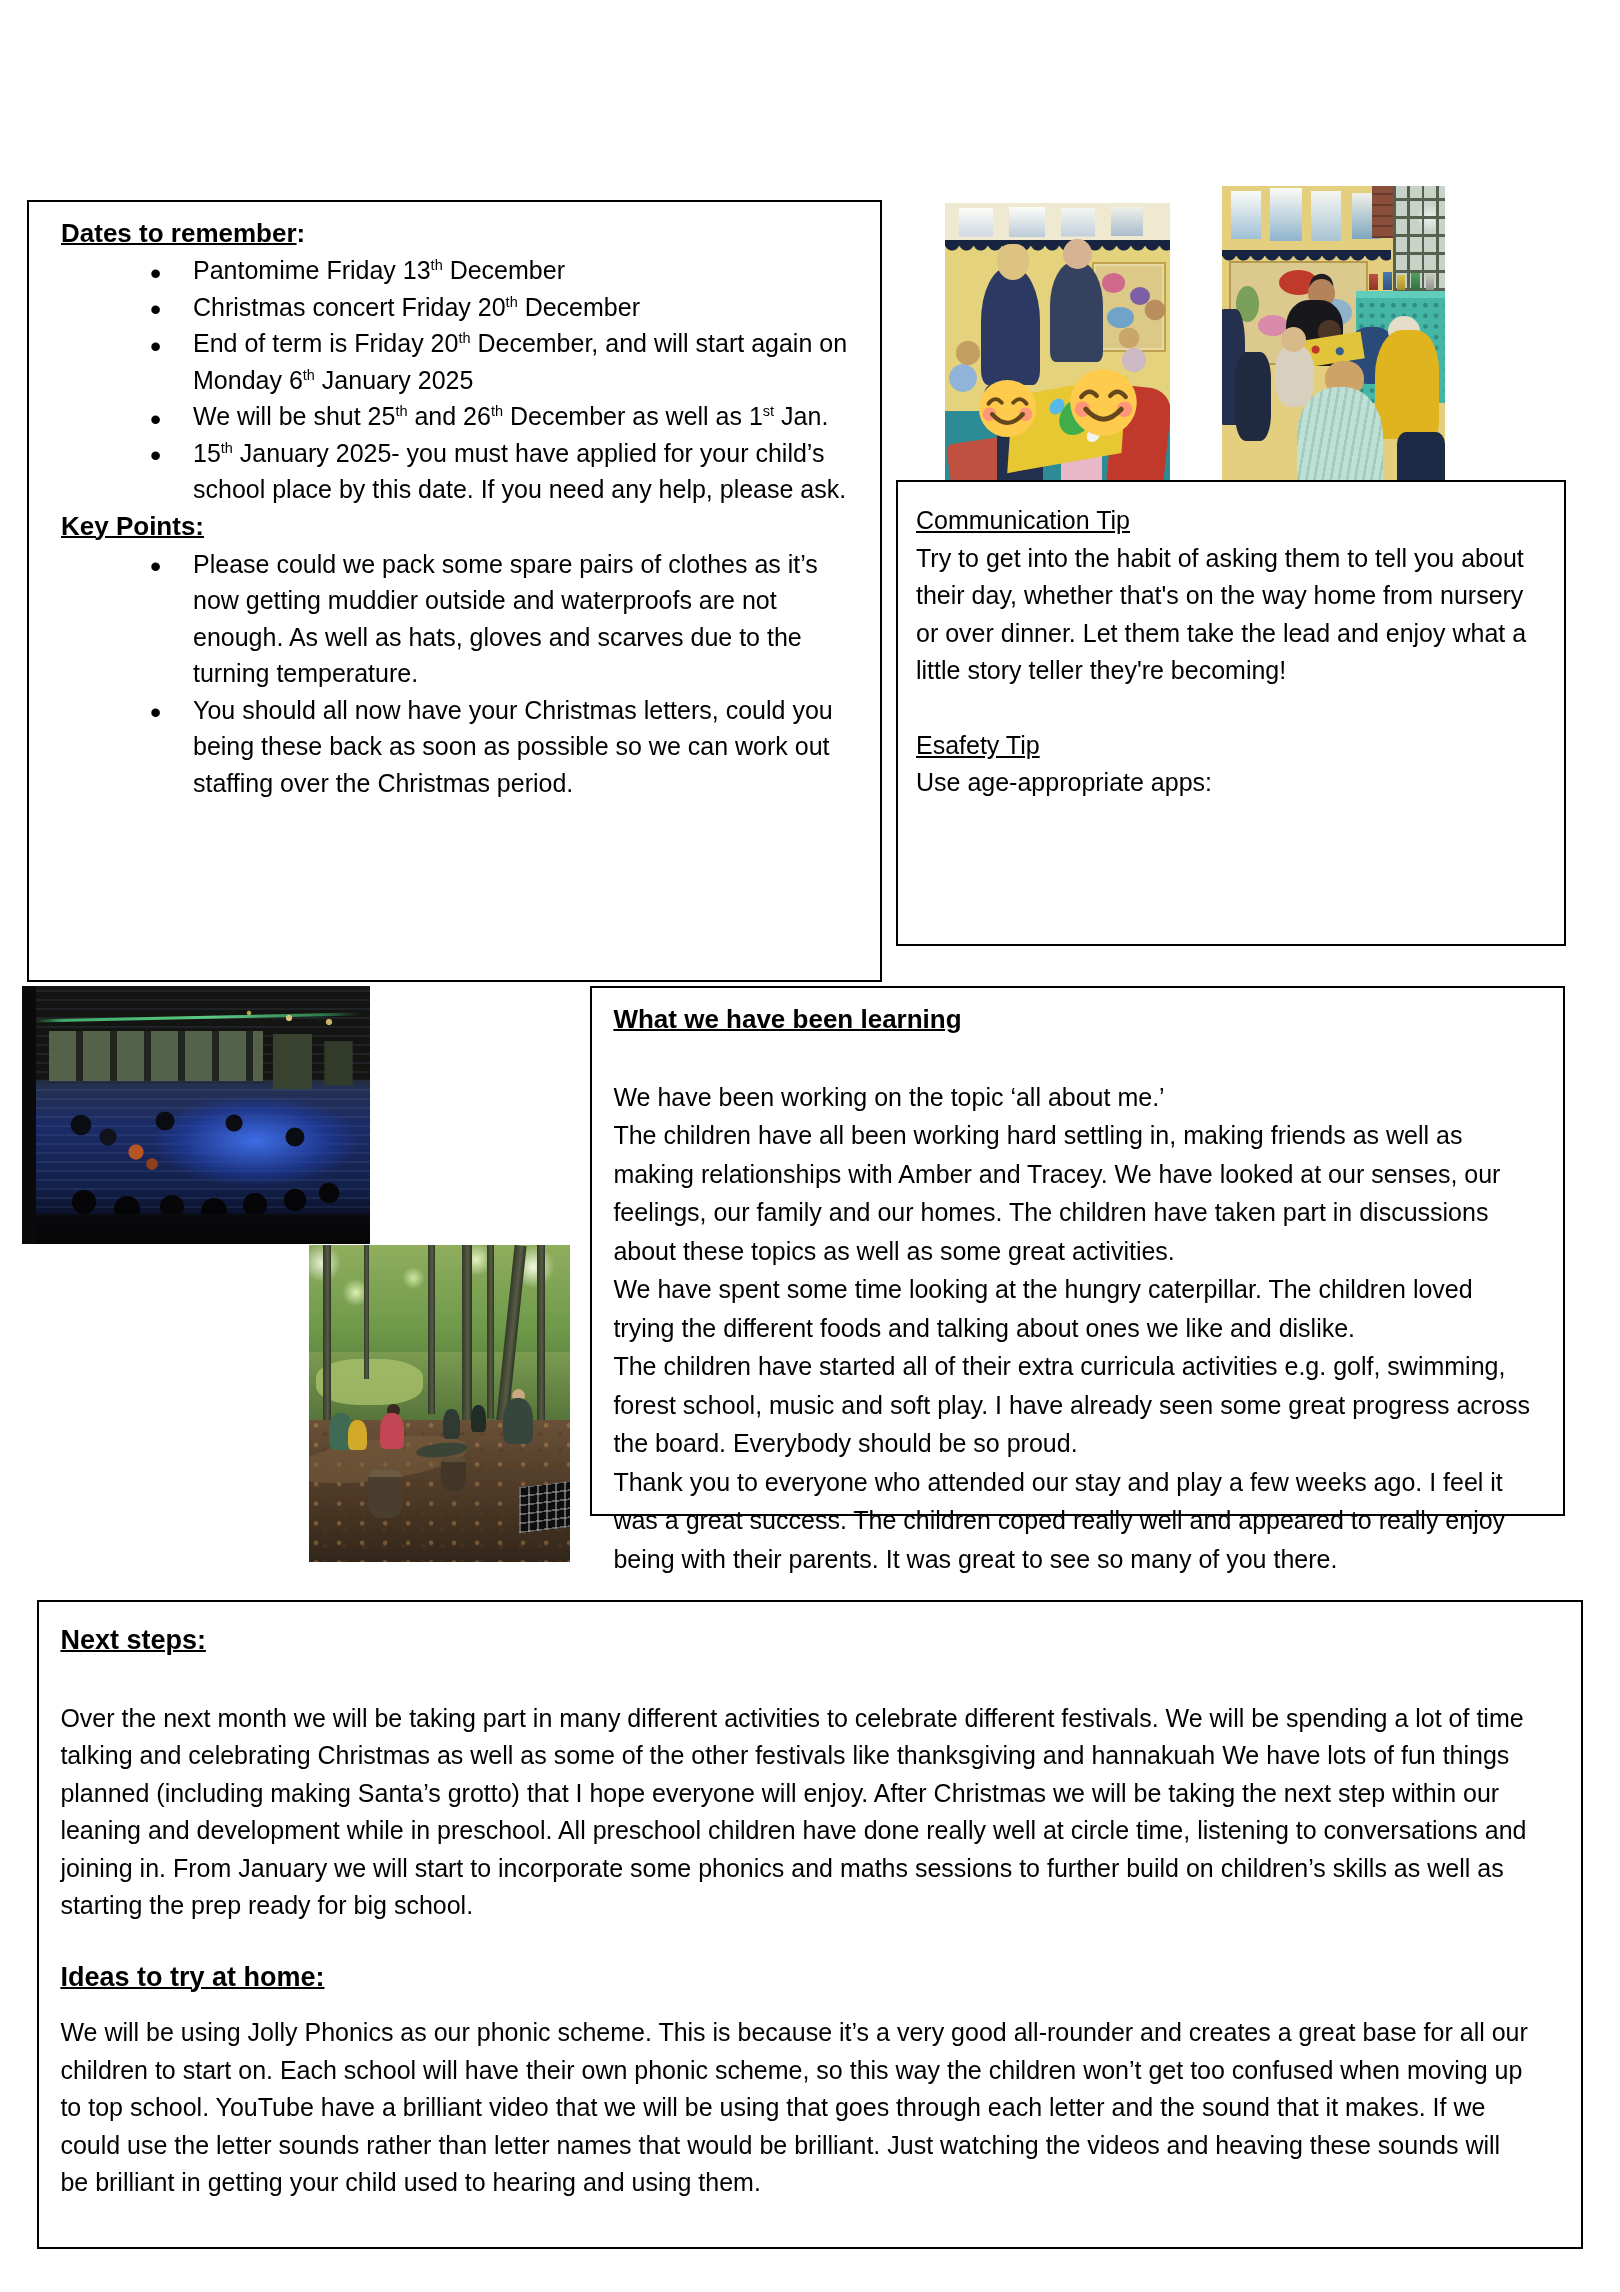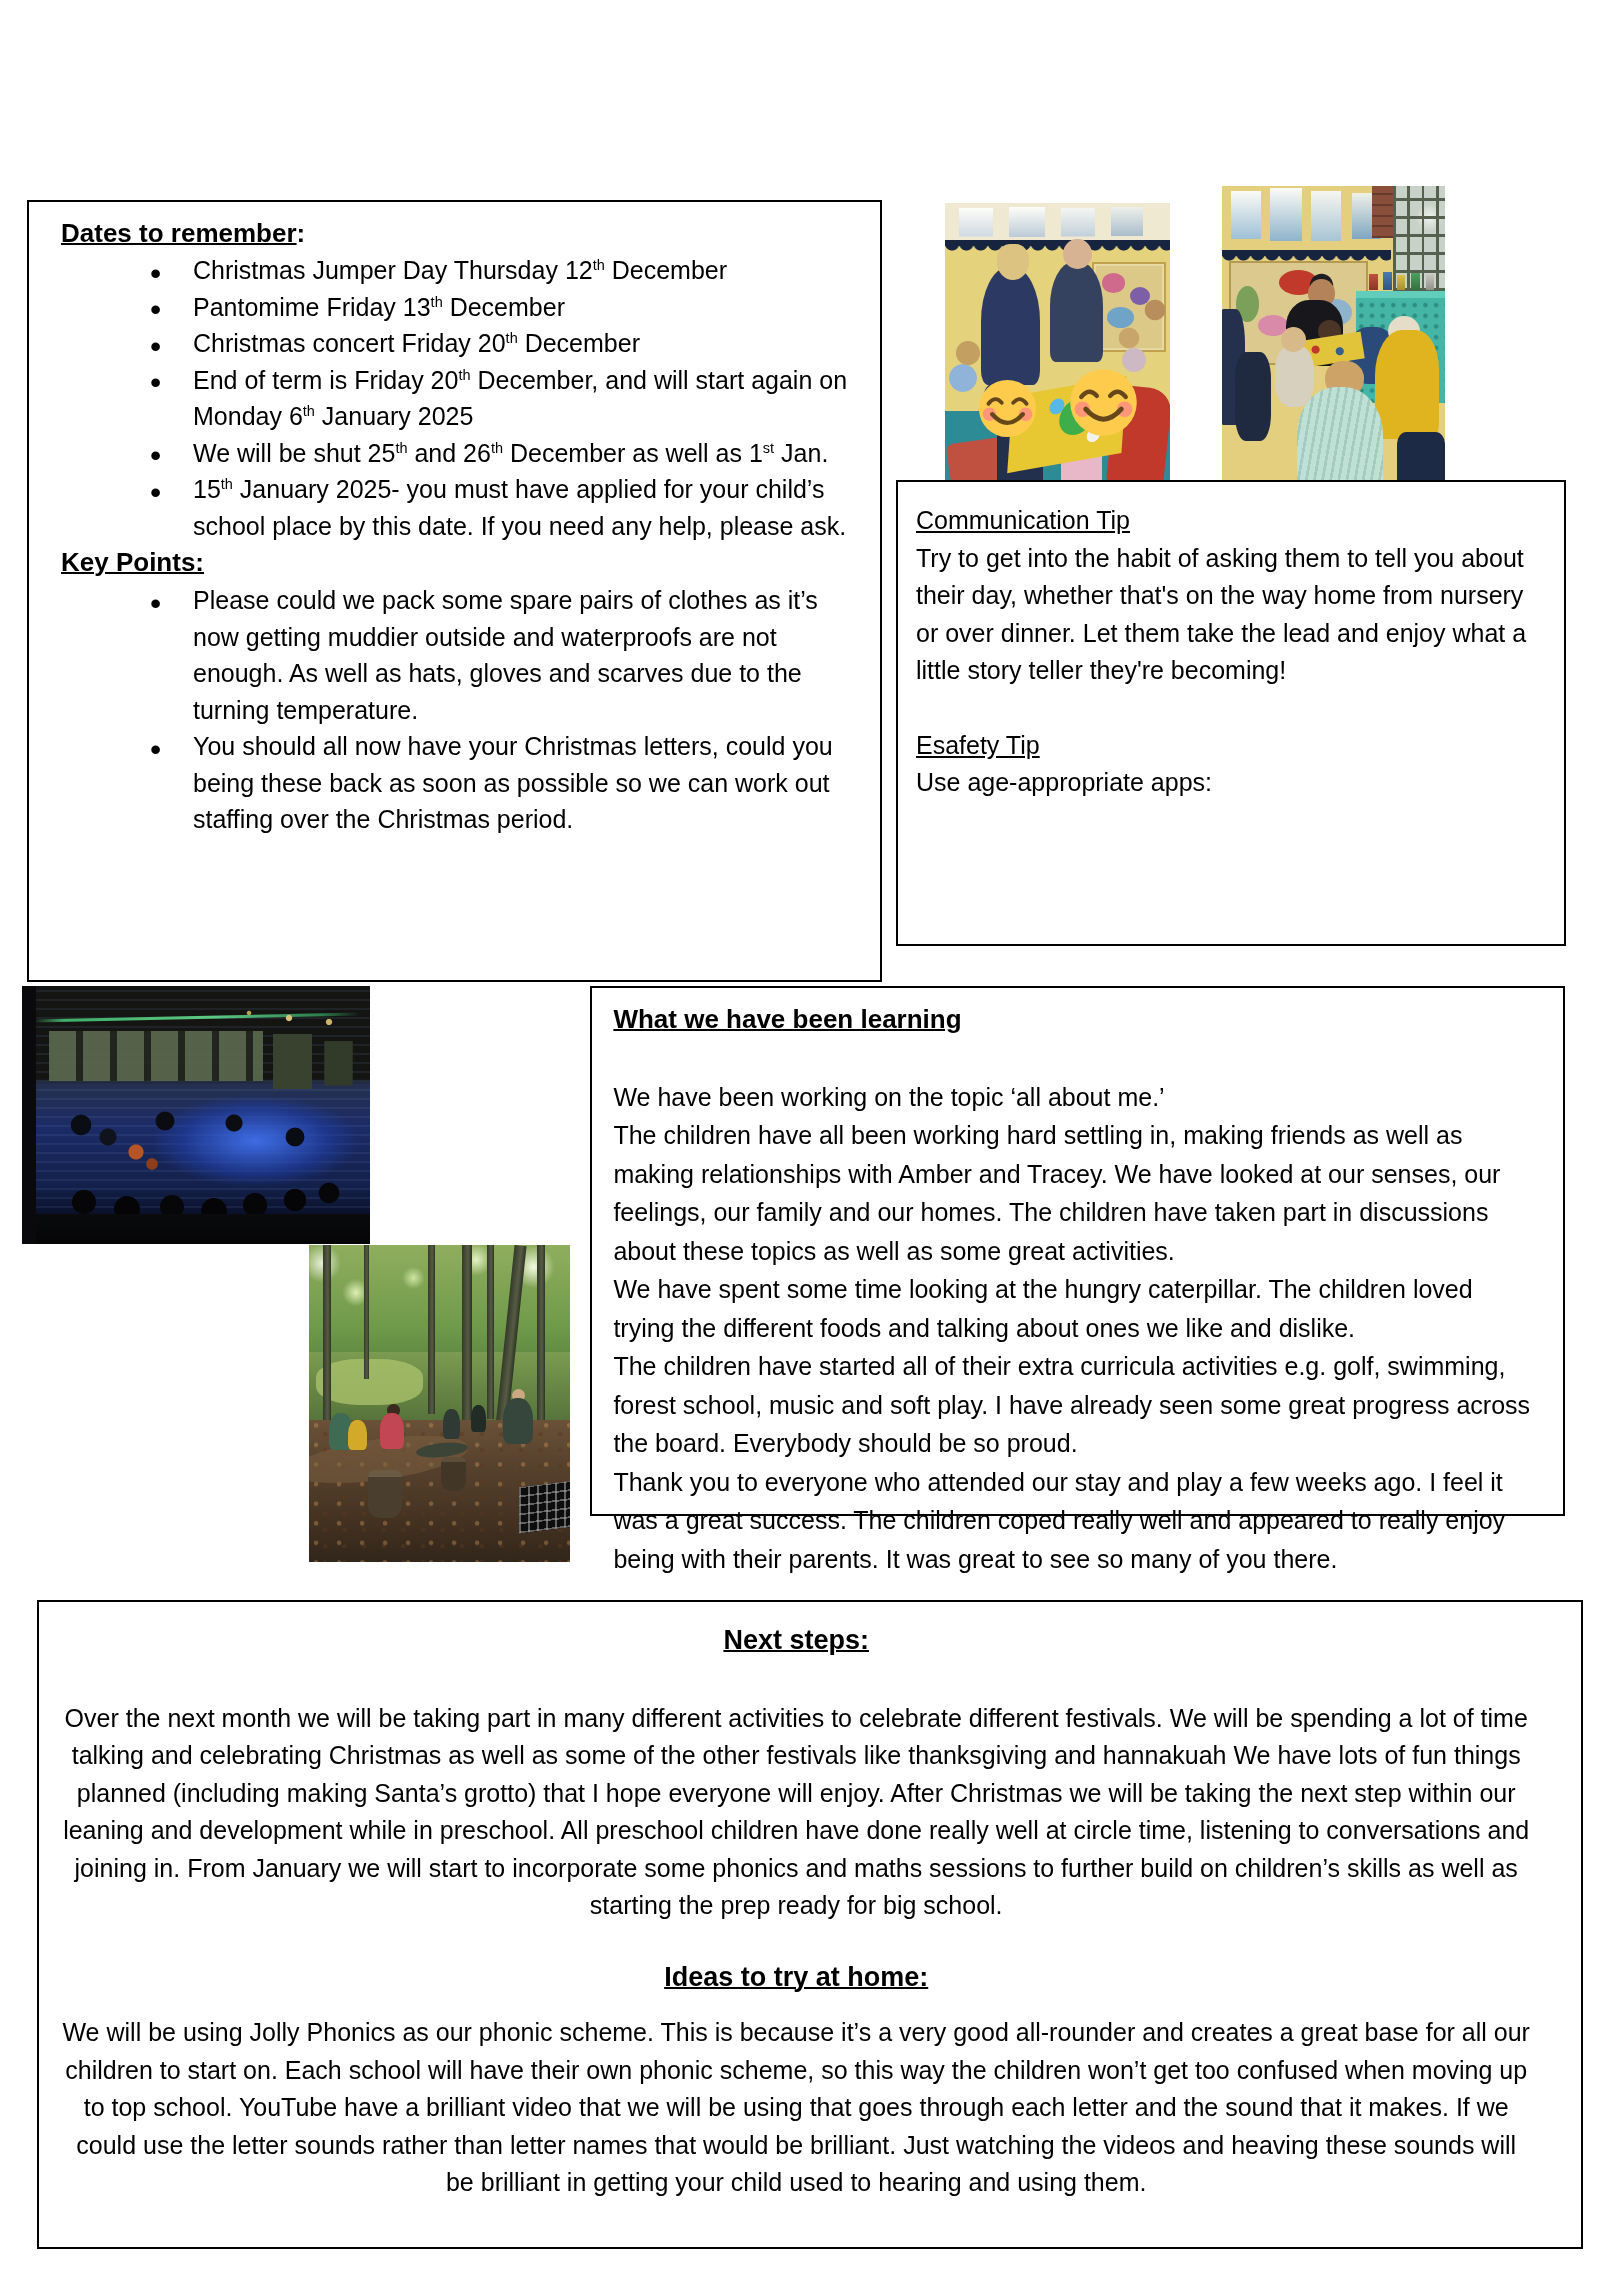--- a/index.html
+++ b/index.html
@@ -29,21 +29,21 @@
 
   
   .comm-box{left:896px;top:480px;width:670px;height:466px;padding:20px 18px;line-height:1.5;}
   .alt-font{font-family:"DejaVu Sans",sans-serif;font-size:23px;letter-spacing:0.4px;}
 
   
   .learn-box{left:590px;top:986px;width:975px;height:530px;padding:10.7px 25px 9px 21.4px;line-height:1.54;}
   .learn-box .h{margin-bottom:39px;}
 
   
-  .bottom-box{left:37px;top:1600px;width:1546px;height:649px;padding:18px 49px 9px 21.4px;line-height:1.5;text-align:center;}
+  .bottom-box{left:37px;top:1600px;width:1546px;height:649px;padding:18px 49px 9px 21.4px;line-height:1.5;}
   .bottom-box .h{font-size:27px;}
   .bottom-box .para{margin:39px 0 32px 0;}
   .bottom-box .para2{margin:17px 0 0 0;}
 
   
   .photo{position:absolute;overflow:hidden;background:#777;}
   .photo *{position:absolute;}
 
   
   .scallop{left:0;right:0;height:14.3px;
@@ -221,21 +221,20 @@
 </style>
 </head>
 <body>
 
 <div class="page">
 
 
   <section class="box dates-box">
     <span class="h">Dates to remember</span><span class="h" style="text-decoration:none">:</span>
     <ul>
-        <li>Christmas Jumper Day Thursday 12<sup>th</sup> December</li>
         <li>Pantomime Friday 13<sup>th</sup> December</li>
         <li>Christmas concert Friday 20<sup>th</sup> December</li>
         <li>End of term is Friday 20<sup>th</sup> December, and will start again on Monday 6<sup>th</sup> January 2025</li>
         <li>We will be shut 25<sup>th</sup> and 26<sup>th</sup> December as well as 1<sup>st</sup> Jan.</li>
         <li>15<sup>th</sup> January 2025- you must have applied for your child’s school place by this date. If you need any help, please ask.</li>
       </ul>
     <span class="h">Key Points:</span>
     <ul>
         <li>Please could we pack some spare pairs of clothes as it’s now getting muddier outside and waterproofs are not enough. As well as hats, gloves and scarves due to the turning temperature.</li>
         <li>You should all now have your Christmas letters, could you being these back as soon as possible so we can work out staffing over the Christmas period.</li>

